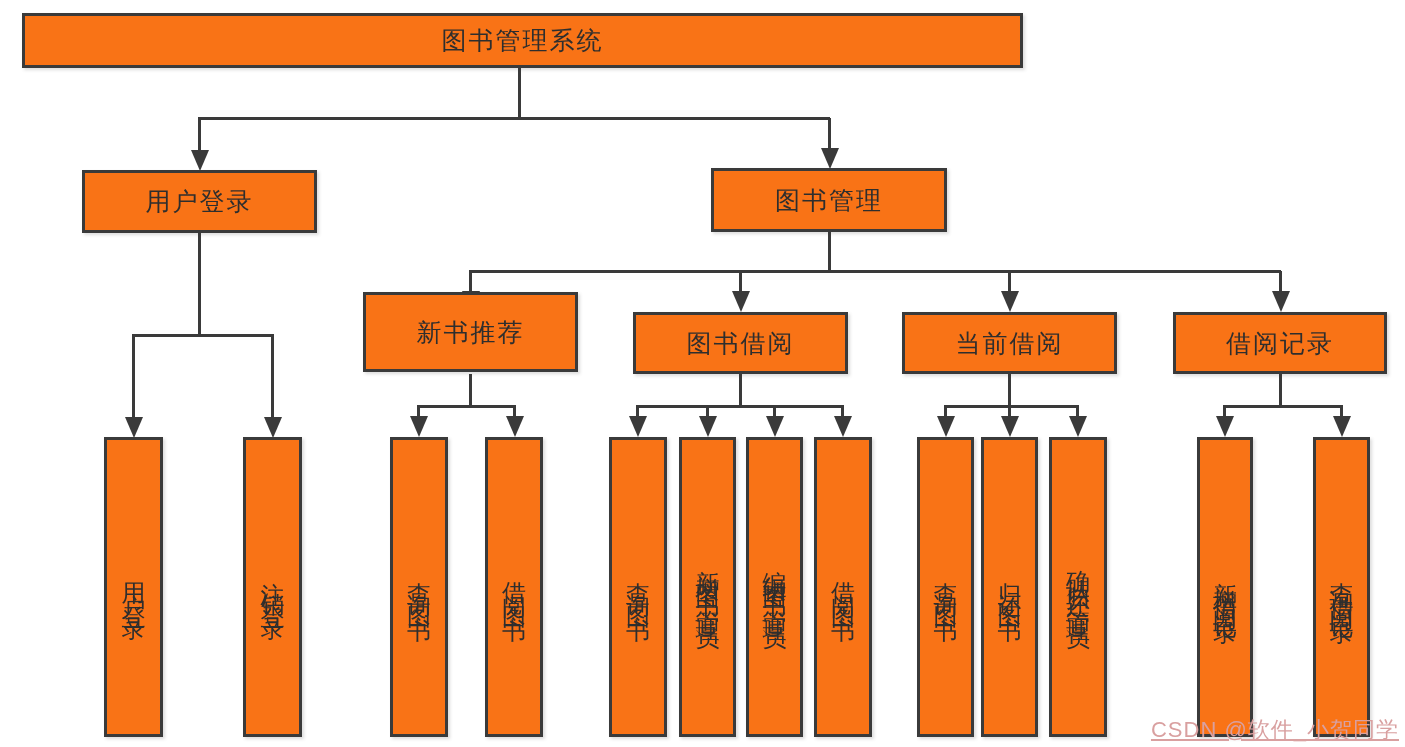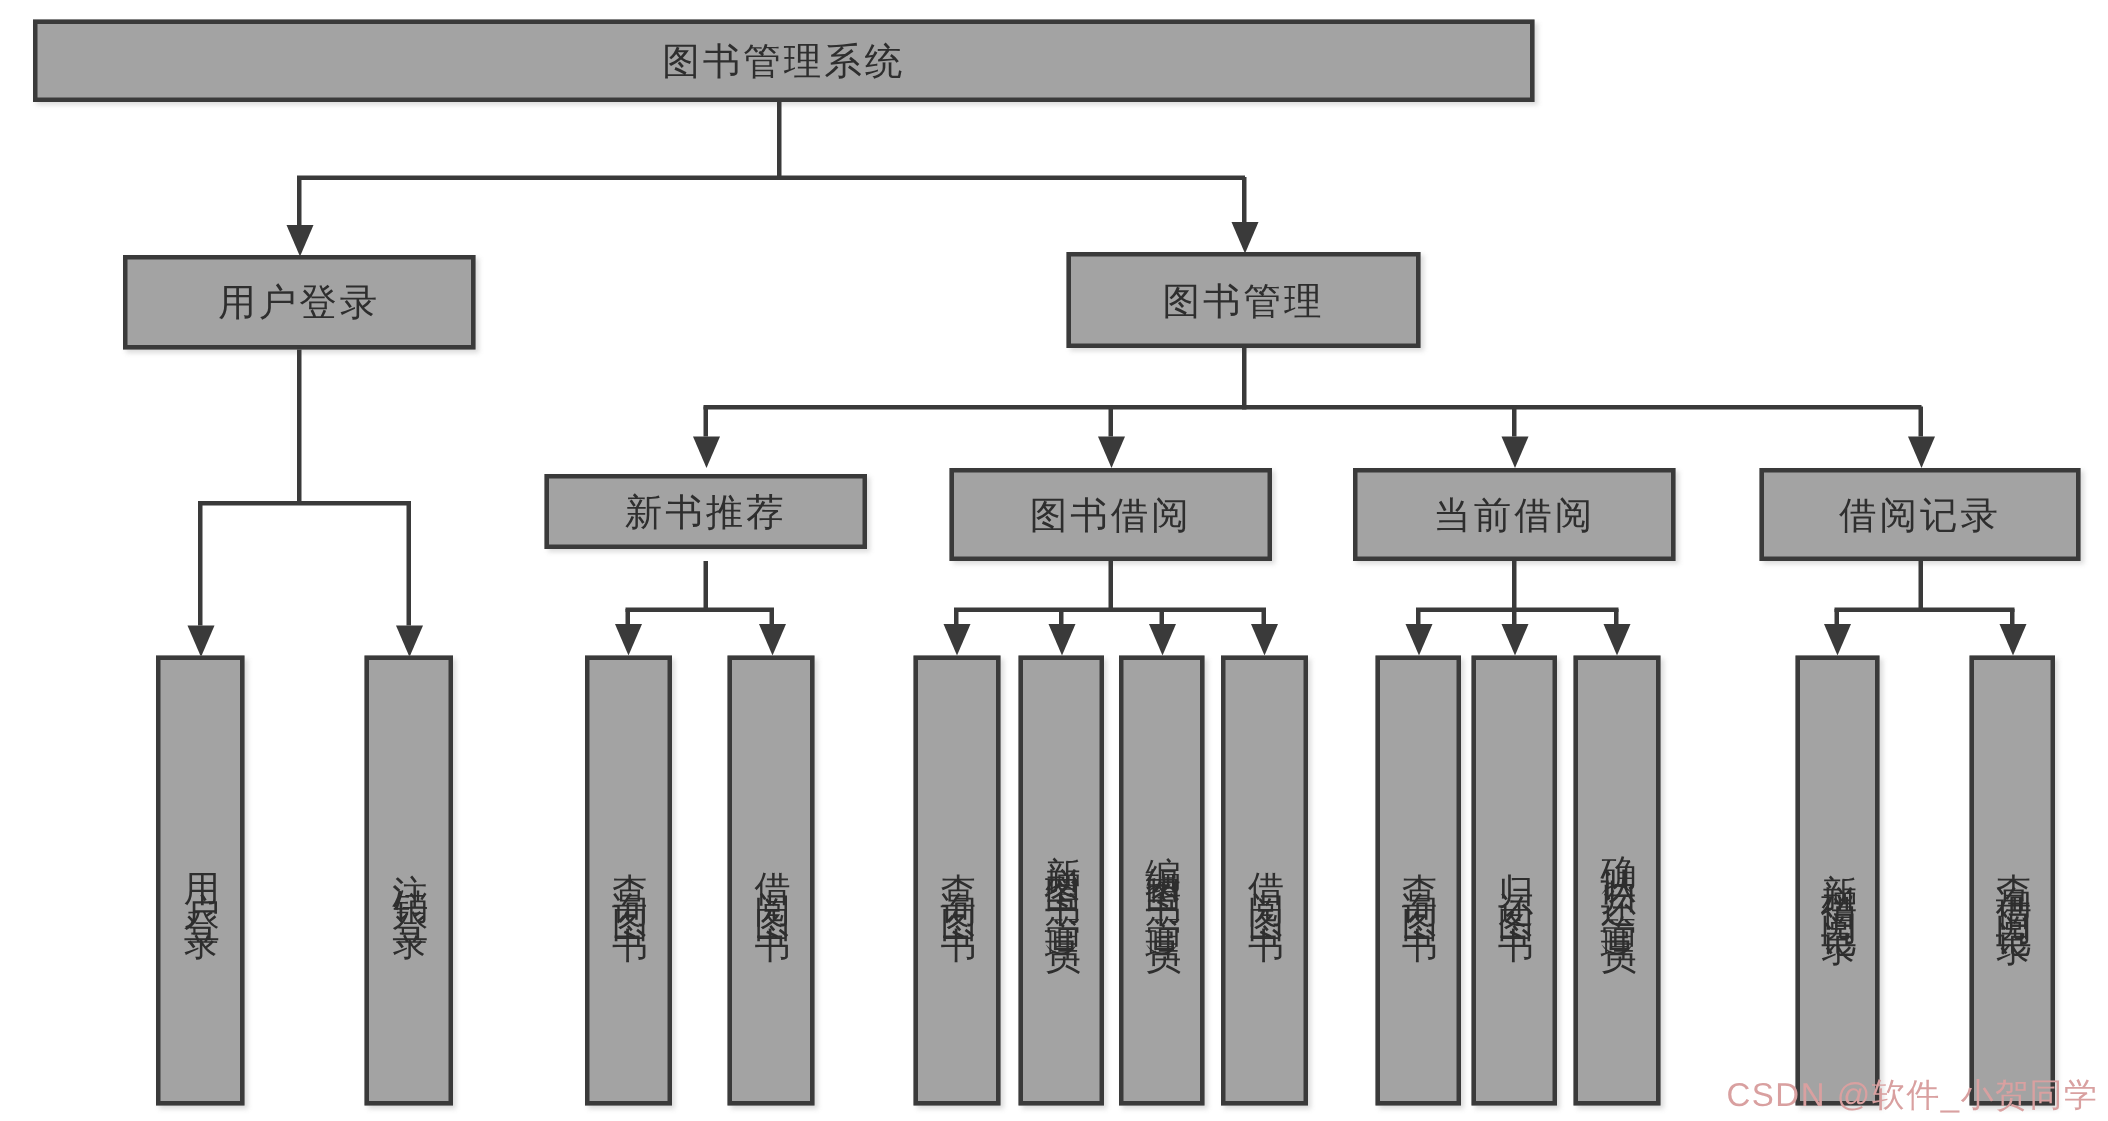--- a/index.html
+++ b/index.html
@@ -1,42 +1,42 @@
 <!DOCTYPE html>
 <html><head>
 <meta charset="utf-8">
 <style>
   html,body { margin:0; padding:0; background:#ffffff; }
   .canvas {
     position:relative; width:1405px; height:747px; background:#ffffff;
     font-family:"Liberation Sans","DejaVu Sans",sans-serif; color:#2e2e2e; overflow:hidden;
   }
   .box {
-    position:absolute; box-sizing:border-box; border:3px solid #3a3a3a; background:#a3a3a3;
+    position:absolute; box-sizing:border-box; border:3px solid #3a3a3a; background:#f97316;
     display:flex; align-items:center; justify-content:center;
     font-size:25px; letter-spacing:2px; white-space:nowrap;
     box-shadow:2px 2px 3px rgba(120,120,120,0.25);
   }
   .leaf span {
     writing-mode:vertical-rl; text-orientation:mixed;
     font-size:24px; letter-spacing:12px; line-height:1;
   }
   .leaf.long span { letter-spacing:8px; }
   .hline, .vline, .arrow { position:absolute; background:#3a3a3a; }
   .hline { height:3px; }
   .vline { width:3px; }
   .arrow { width:3px; }
   .arrow::after {
     content:""; position:absolute; top:100%; left:50%; transform:translateX(-50%);
     width:0; height:0; border:9px solid transparent; border-bottom:0;
     border-top:21px solid #3a3a3a;
   }
   .watermark {
     position:absolute; right:6px; bottom:2px; font-size:22px; letter-spacing:1px;
-    color:#d9a0a0; white-space:nowrap;
+    color:#d9a0a0; white-space:nowrap;text-decoration:underline;
   }
 </style>
 </head>
 <body>
 
 <div class="canvas">
 
   <div class="box" style="left:22px;top:13px;width:1001px;height:55px">
     <span>图书管理系统</span>
   </div>
@@ -58,21 +58,21 @@
   <div class="arrow" style="left:132px;top:335px;height:82px"></div>
   <div class="arrow" style="left:271px;top:335px;height:82px"></div>
 
   <div class="vline" style="left:828px;top:232px;height:41px"></div>
   <div class="hline" style="left:469px;top:270px;width:812px"></div>
   <div class="arrow" style="left:469px;top:271px;height:20px"></div>
   <div class="arrow" style="left:739px;top:271px;height:20px"></div>
   <div class="arrow" style="left:1008px;top:271px;height:20px"></div>
   <div class="arrow" style="left:1279px;top:271px;height:20px"></div>
 
-  <div class="box" style="left:363px;top:316px;width:215px;height:50px">
+  <div class="box" style="left:363px;top:292px;width:215px;height:80px">
     <span>新书推荐</span>
   </div>
   <div class="box" style="left:902px;top:312px;width:215px;height:62px">
     <span>当前借阅</span>
   </div>
   <div class="box" style="left:633px;top:312px;width:215px;height:62px">
     <span>图书借阅</span>
   </div>
   <div class="box" style="left:1173px;top:312px;width:214px;height:62px">
     <span>借阅记录</span>

